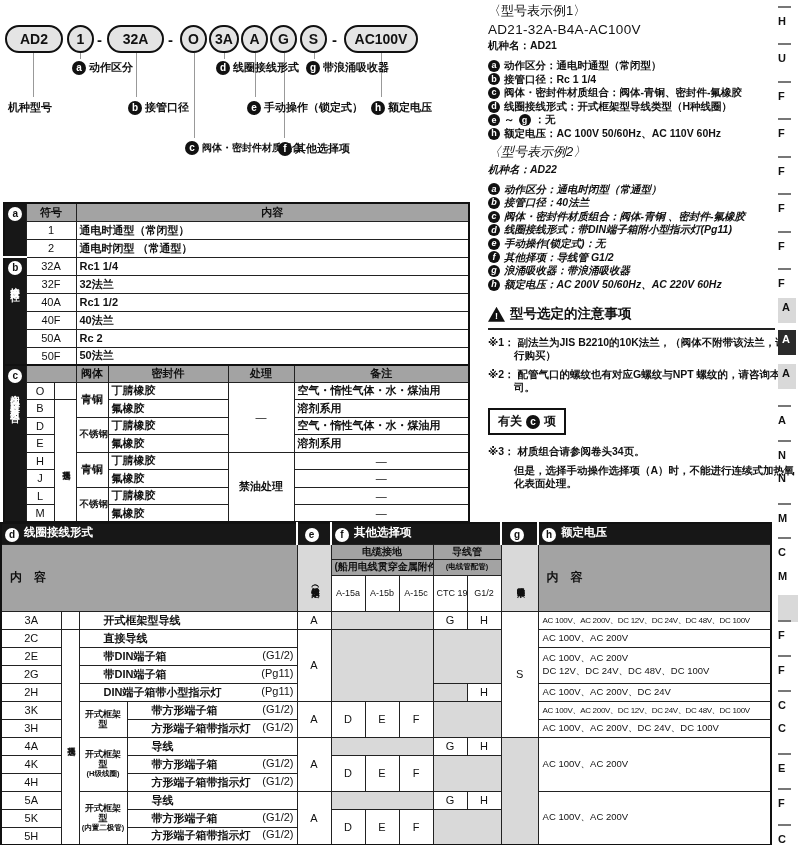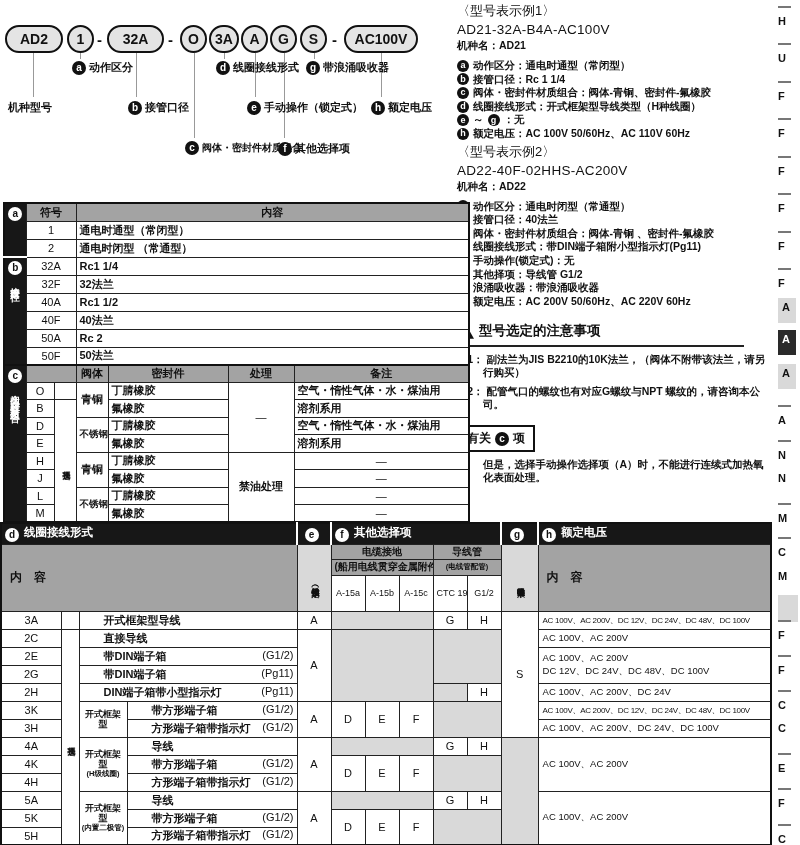--- a/index.html
+++ b/index.html
@@ -10,21 +10,21 @@
         display:flex;align-items:center;justify-content:center;font-size:14px;font-weight:bold;box-sizing:border-box;}
   .pill.round{border-radius:50%;}
   .dash{position:absolute;font-size:15px;font-weight:bold;}
   .cline{position:absolute;width:1px;background:#999;}
   .dlabel{position:absolute;display:flex;align-items:center;gap:3px;font-size:11px;font-weight:bold;white-space:nowrap;}
   .bdg{display:inline-flex;width:14px;height:14px;min-width:14px;border-radius:50%;background:#111;color:#fff;
        font-size:10px;font-weight:bold;align-items:center;justify-content:center;line-height:1;}
   .bdg.inv{background:#fff;color:#111;}
   .bdg.sm{width:12px;height:12px;min-width:12px;font-size:9px;}
   
-  .excol{position:absolute;left:457px;top:0;width:290px;}
+  .excol{position:absolute;left:488px;top:0;width:290px;}
   .ex-title{font-size:13px;margin-top:2px;}
   .ex-model{font-size:13.5px;letter-spacing:.3px;margin-top:2px;}
   .ex-name{font-size:10.5px;font-weight:bold;margin-top:2px;}
   .ex-items{margin-top:6px;}
   .ex-row{display:flex;align-items:center;gap:4px;font-size:10.5px;font-weight:bold;line-height:13.6px;white-space:nowrap;}
   .warn-title{display:flex;align-items:center;font-size:13.5px;font-weight:bold;
               border-bottom:2px solid #222;padding-bottom:5px;width:287px;margin-top:14px;}
   .warn-tri{width:17px;height:15px;background:#111;color:#fff;font-size:9px;font-weight:bold;
             clip-path:polygon(50% 0,0 100%,100% 100%);display:inline-flex;align-items:flex-end;
             justify-content:center;margin-right:5px;padding-bottom:1px;box-sizing:border-box;}
@@ -177,23 +177,22 @@
             <span class="bdg sm">g</span>
             <span>：无</span>
           </div>
         <div class="ex-row">
             <span class="bdg sm">h</span>
             <span>额定电压：AC 100V 50/60Hz、AC 110V 60Hz</span>
           </div>
       </div>
     </div>
 
-    <div style="margin-top:0;">
+    <div style="margin-top:0;font-style:italic;">
       <div class="ex-title">〈型号表示例2〉</div>
-      <div class="ex-model">AD22-40F-02HHS-AC200V</div>
       <div class="ex-name">机种名：AD22</div>
       <div class="ex-items">
         <div class="ex-row">
             <span class="bdg sm">a</span>
             <span>动作区分：通电时闭型（常通型）</span>
           </div>
         <div class="ex-row">
             <span class="bdg sm">b</span>
             <span>接管口径：40法兰</span>
           </div>
@@ -229,20 +228,21 @@
         <span class="warn-tri">!</span>
         <span>型号选定的注意事项</span>
       </div>
       <div class="note">※1： 副法兰为JIS B2210的10K法兰，（阀体不附带该法兰，请另行购买）</div>
       <div class="note">※2： 配管气口的螺纹也有对应G螺纹与NPT 螺纹的，请咨询本公司。</div>
       <div class="about-box">
         <span>有关</span>
         <span class="bdg">c</span>
         <span>项</span>
       </div>
+      <div class="note" style="margin-top:10px;">※3： 材质组合请参阅卷头34页。</div>
       <div class="note cont">但是，选择手动操作选择项（A）时，不能进行连续式加热氧化表面处理。</div>
     </div>
   </div>
 
   <table class="tab" style="left:3px;top:202px;width:465px;">
     <colgroup>
         <col style="width:22px">
         <col style="width:50px">
         <col style="width:393px">
       </colgroup>

